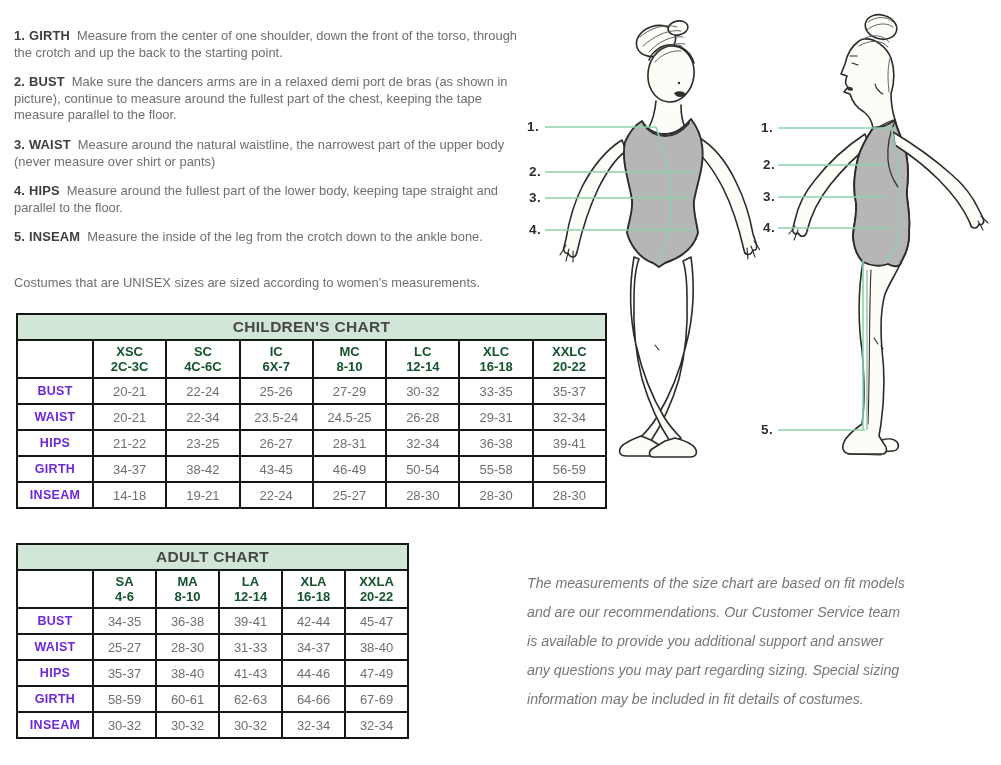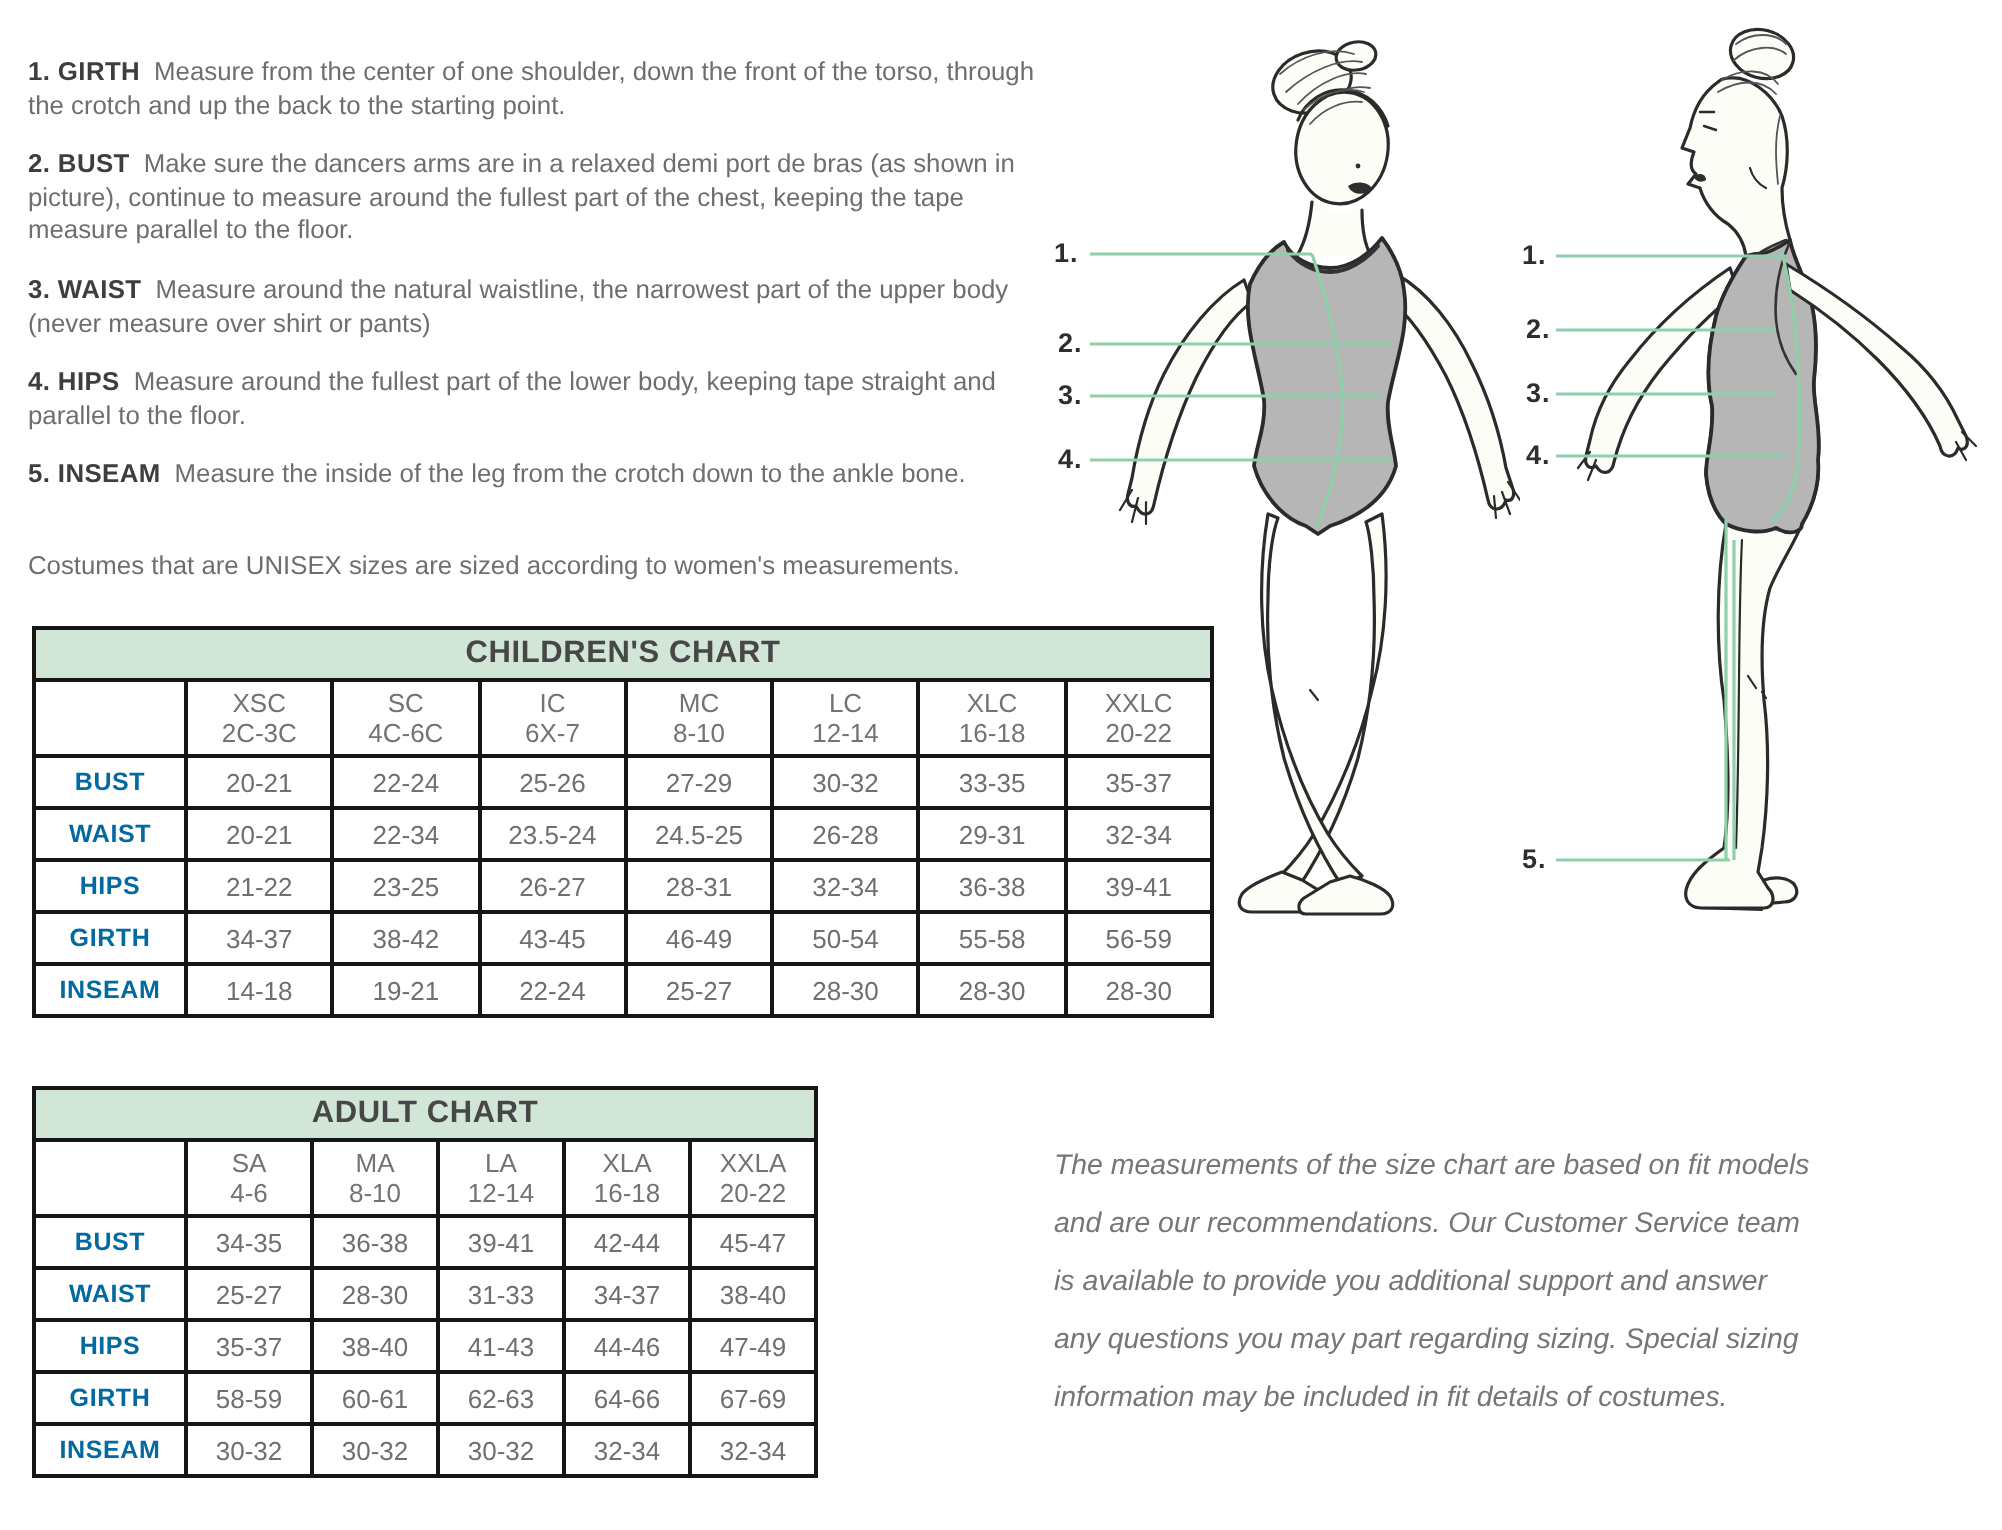--- a/index.html
+++ b/index.html
@@ -12,23 +12,23 @@
   .instructions p{margin:0 0 13px 0;}
   .instructions p.unisex{margin-top:29px;}
   .instructions strong{color:#3e3e3e;font-weight:bold;margin-right:7px;letter-spacing:.2px;}
 
   
   .chart-table{position:absolute;border-collapse:collapse;table-layout:fixed;background:#fff;}
   .chart-table th,.chart-table td{border:2px solid #161616;text-align:center;
                                   vertical-align:middle;padding:0;}
   .title-row th{background:#d2e6d8;height:24px;font-size:15.5px;font-weight:bold;
                 color:#474747;letter-spacing:.3px;}
-  .col-head th{height:36px;font-size:13px;font-weight:normal;color:#737373;line-height:15px;}
+  .col-head th{height:36px;font-size:13px;font-weight:bold;color:#14532d;line-height:15px;}
   .data-row{height:26px;}
-  .data-row th{font-size:12.5px;font-weight:bold;color:#0369a1;letter-spacing:.3px;margin-top:47px;}
+  .data-row th{font-size:12.5px;font-weight:bold;color:#6d28d9;letter-spacing:.3px;margin-top:47px;}
   .data-row td{font-size:13px;color:#6f6f6f;margin-top:28px;}
   .children-table{left:16px;top:313px;width:591px;}
   .adult-table{left:16px;top:543px;width:393px;border-radius:22px;}
 
   
   .note{position:absolute;left:527px;top:569px;width:460px;font-size:14.2px;
         font-style:italic;color:#767676;line-height:29px;}
 
   
   .figure{position:absolute;}

